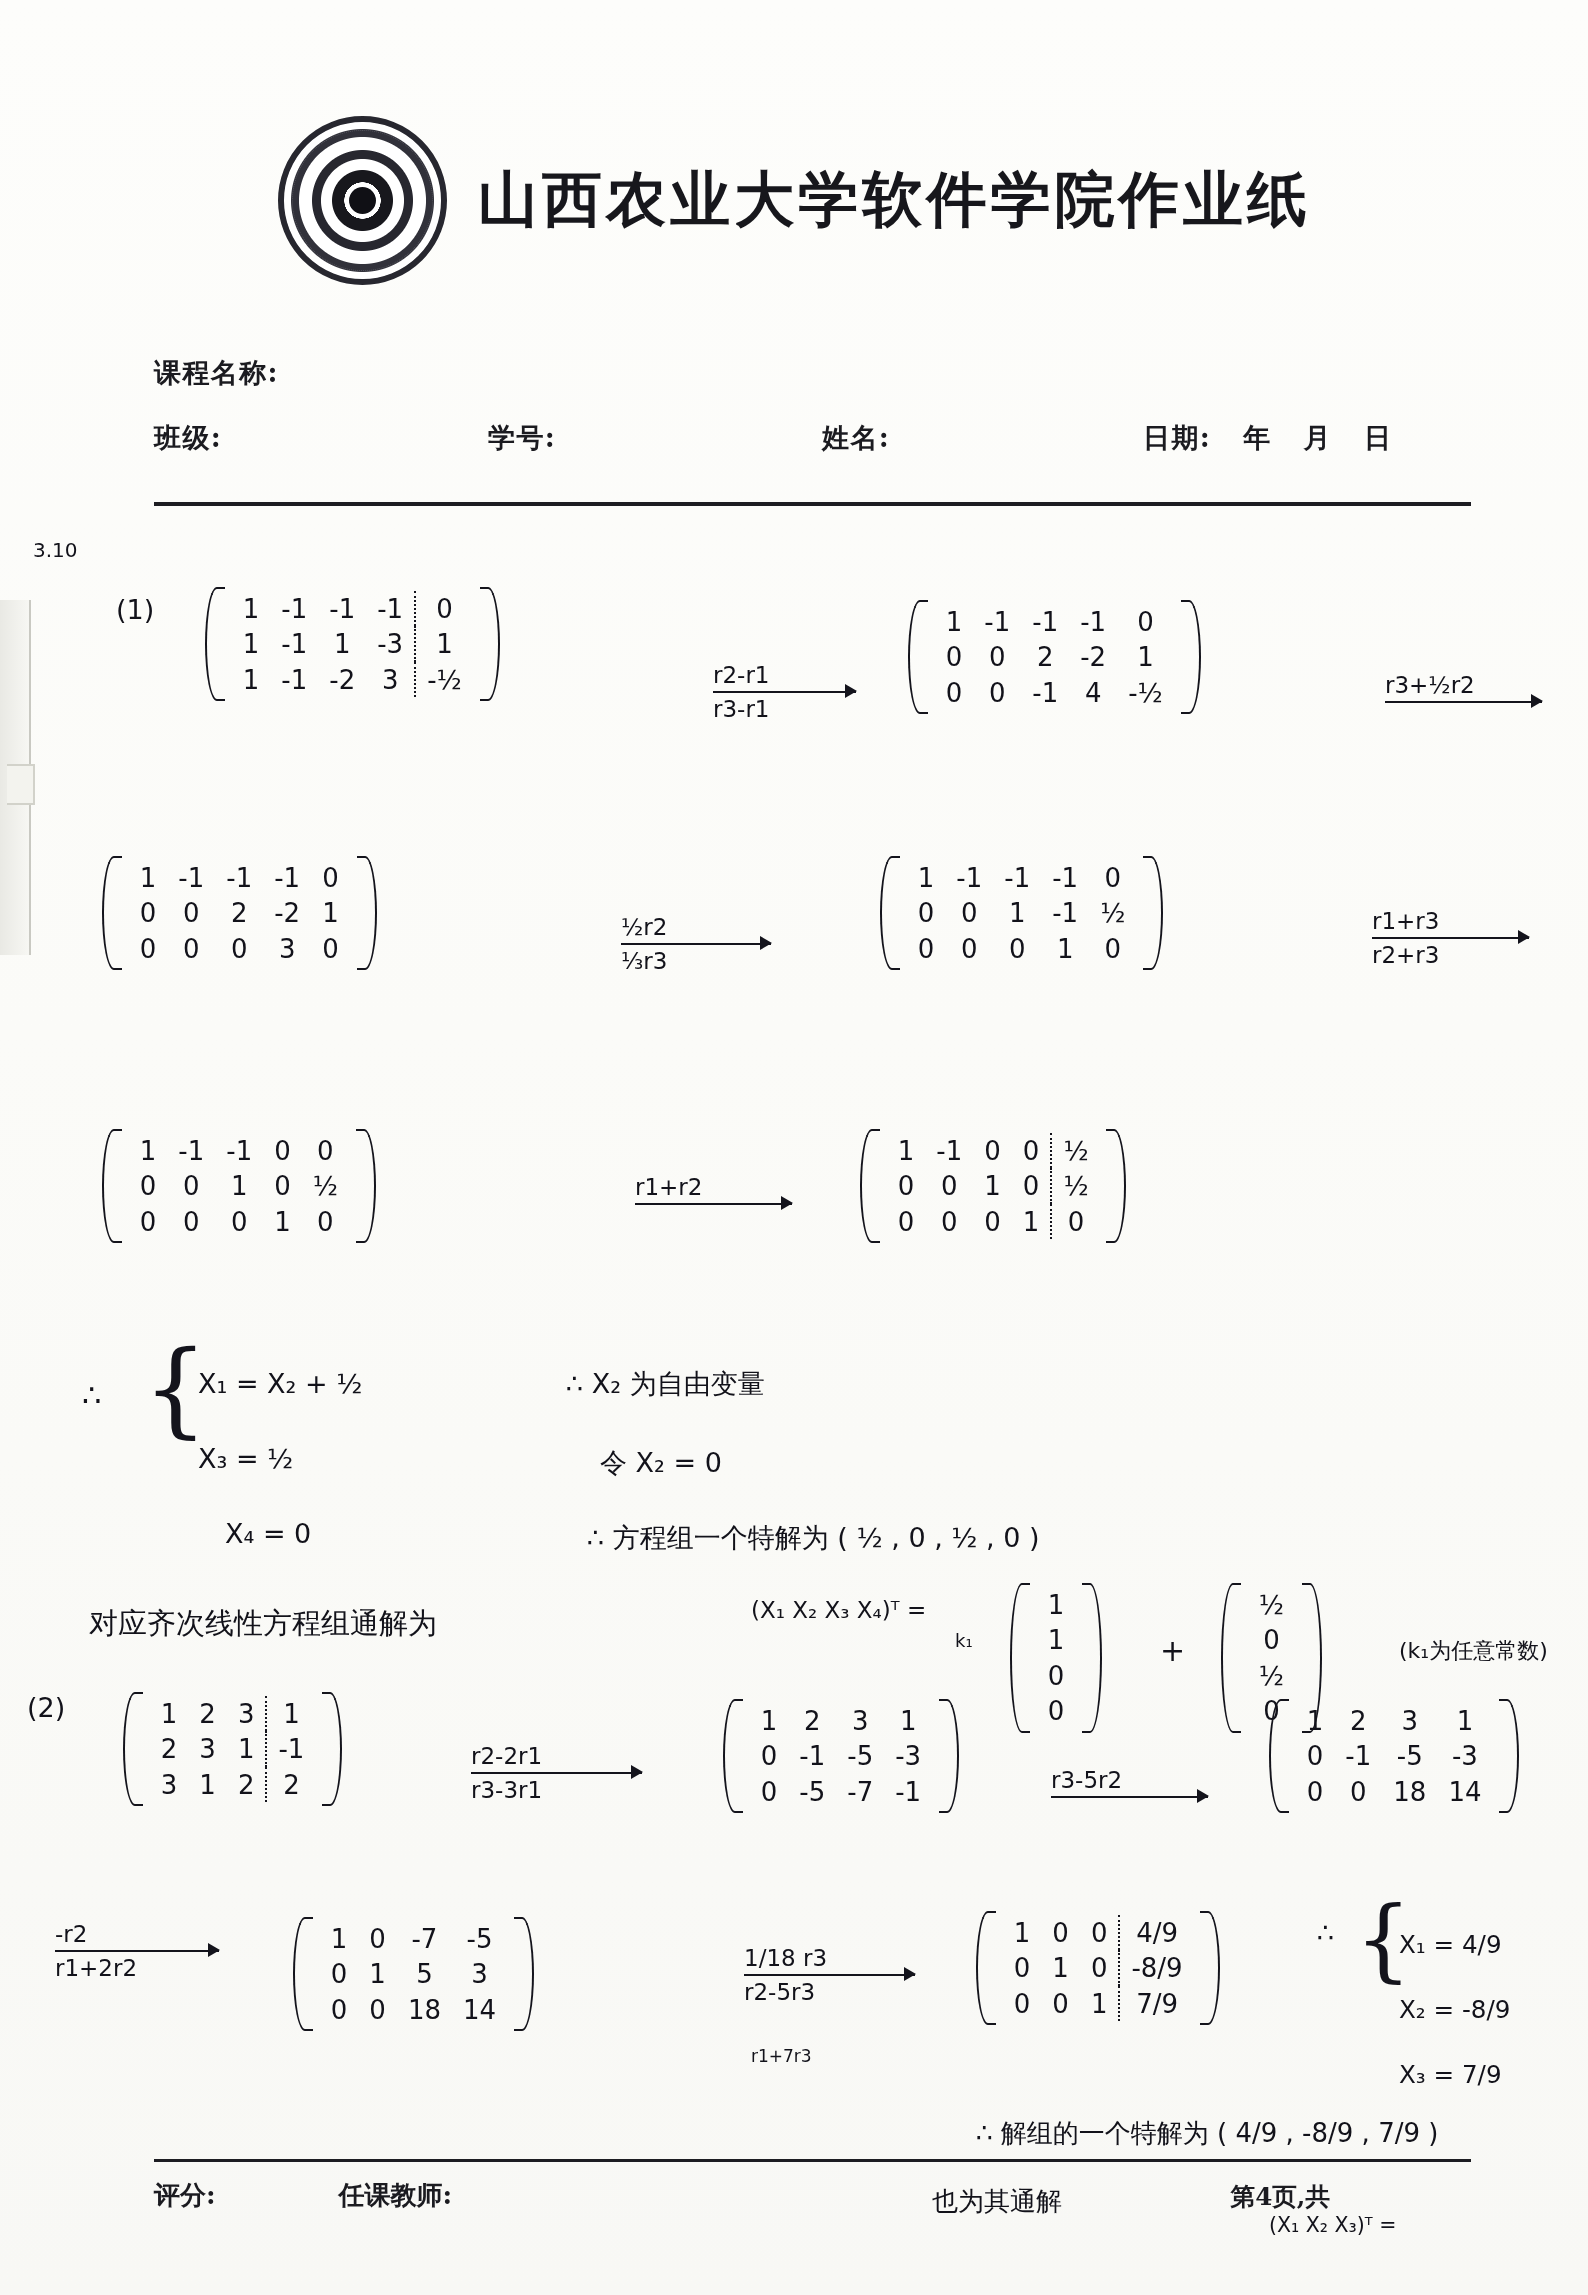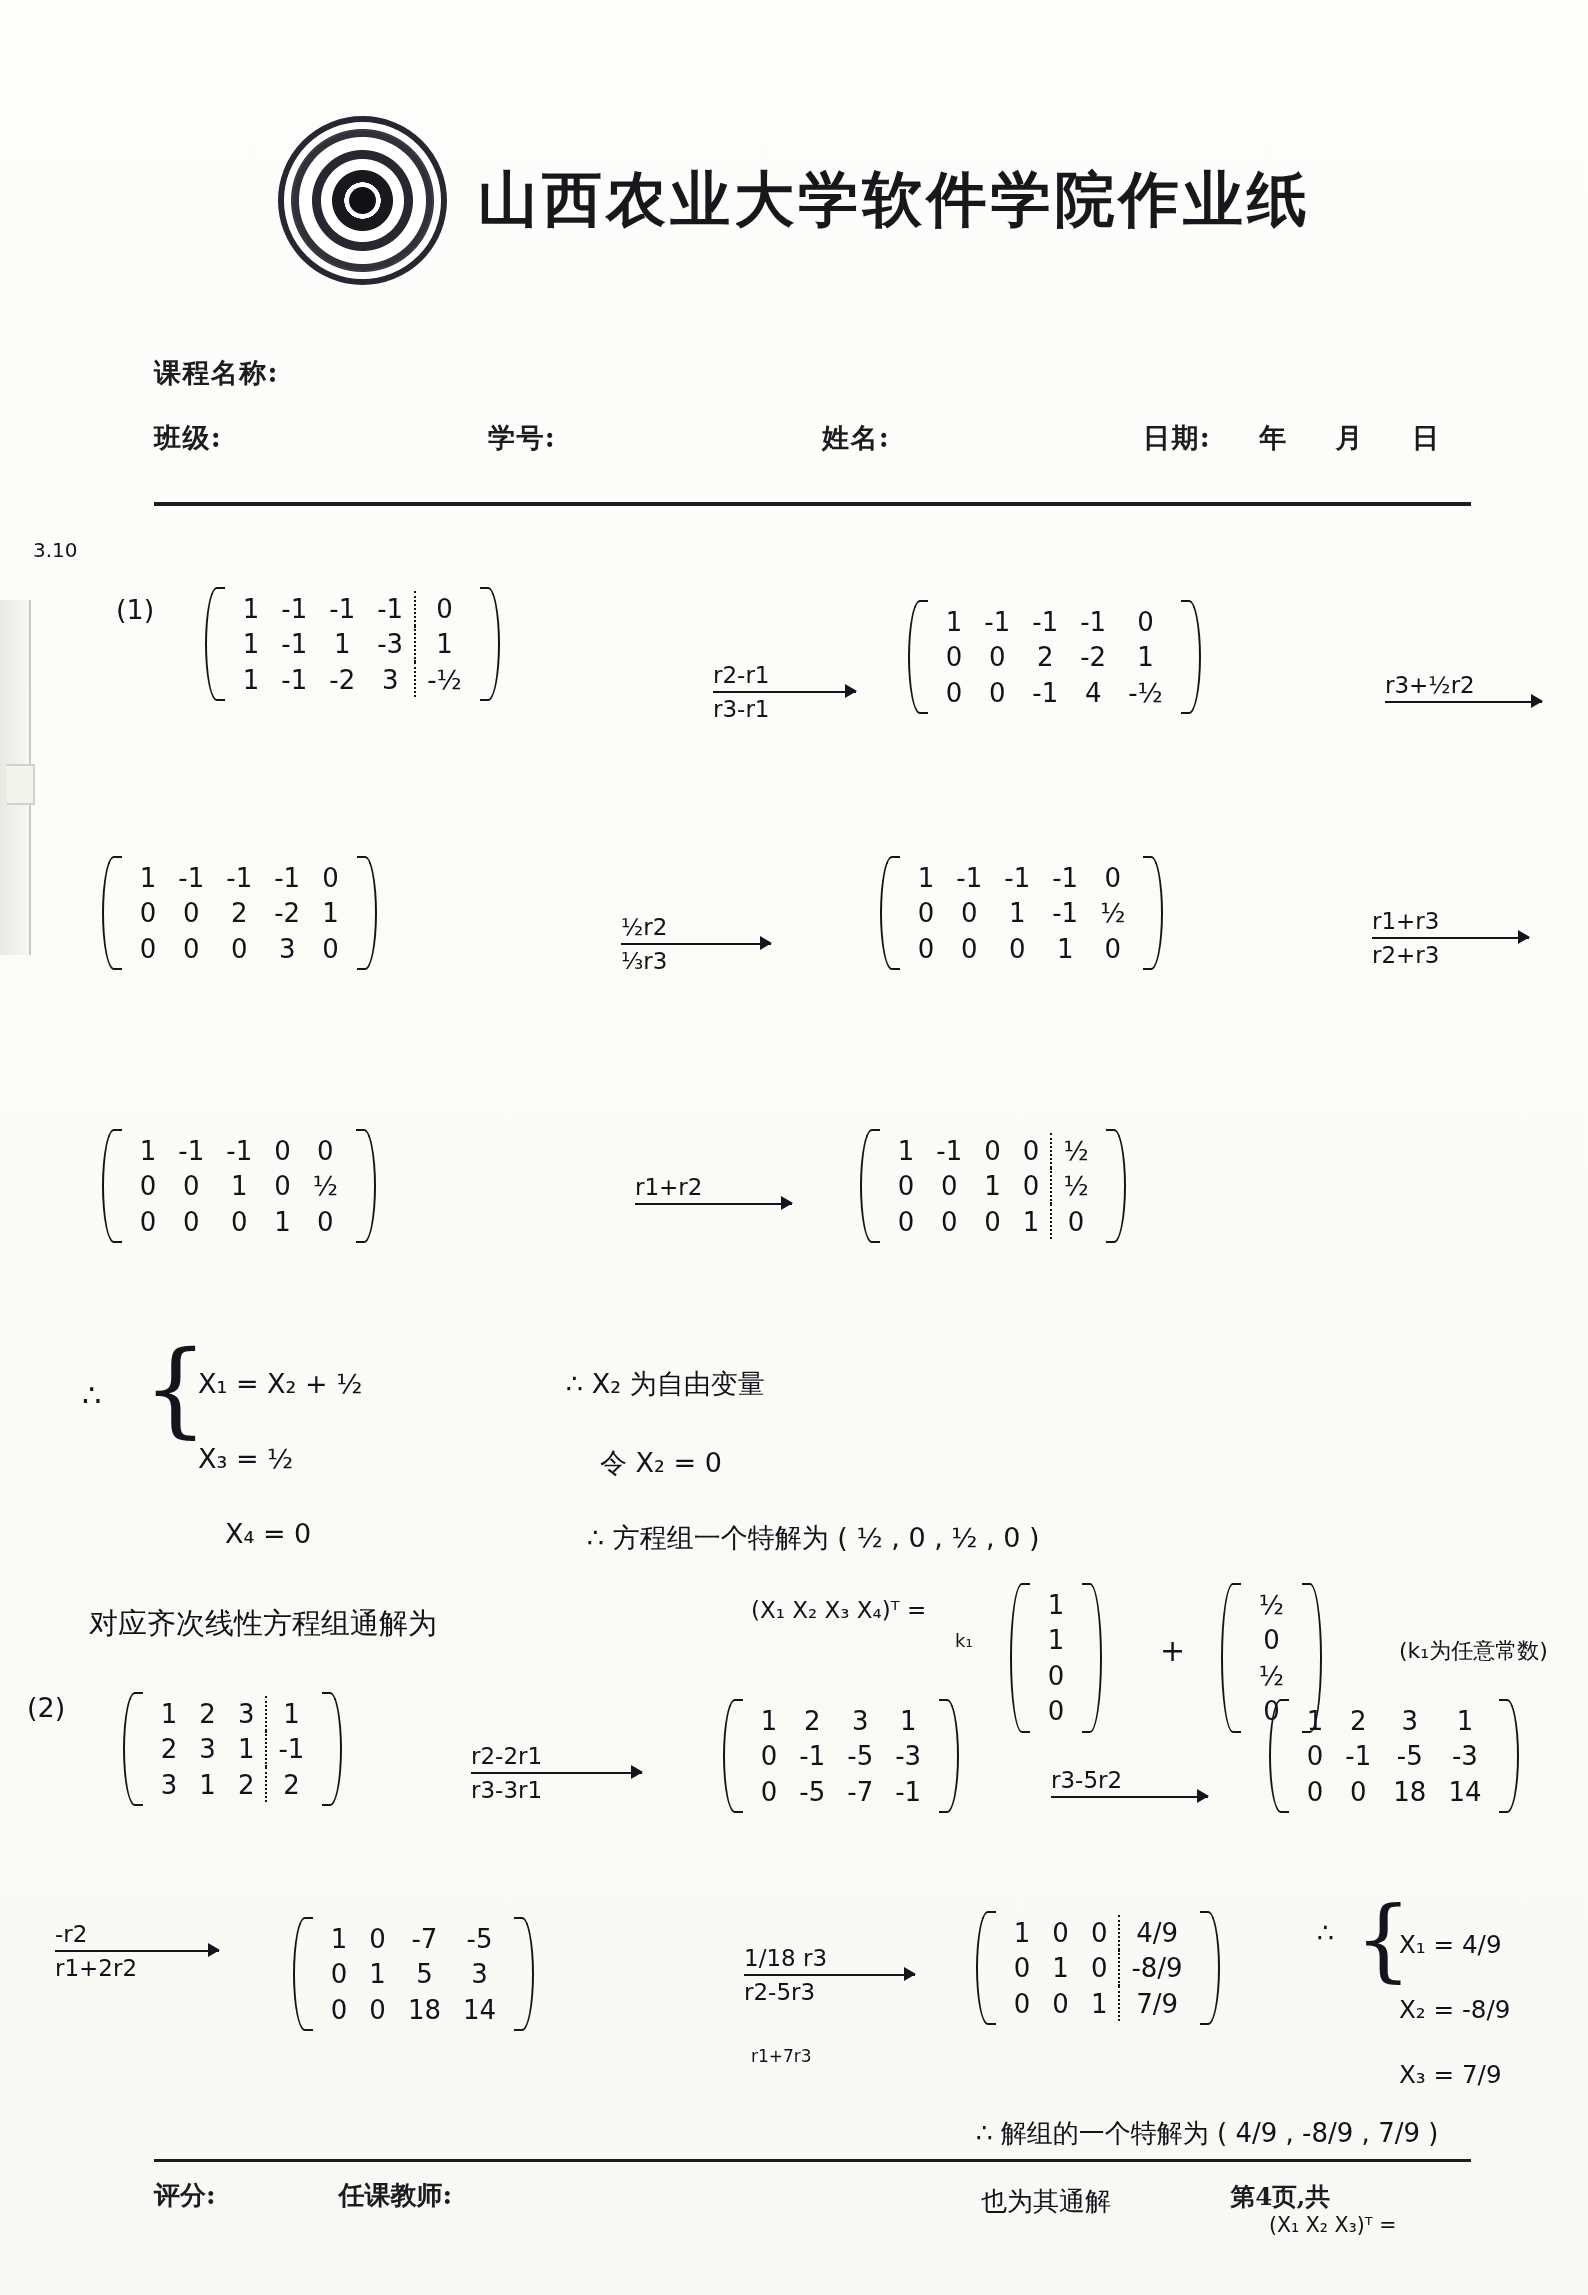--- a/index.html
+++ b/index.html
@@ -56,21 +56,21 @@
   .form-row{
     display:flex;align-items:flex-end;
     font-size:27px;font-weight:bold;
     margin-bottom:29px;
     letter-spacing:1.4px;
   }
   .f-course{width:100%;}
   .f-class{width:334px;}
   .f-sid{width:334px;}
   .f-name{width:321px;}
-  .f-date{display:flex;gap:48px;}
+  .f-date{display:flex;gap:32px;}
   .f-date .unit{font-weight:bold;}
   .rule{
     position:absolute;left:154px;top:502px;width:1317px;height:4.1px;
     background:#1d1d22;
   }
   
   .footer{
     position:absolute;left:154px;bottom:82px;width:1317px;
     font-family:"DejaVu Serif", serif;
     font-size:26px;font-weight:bold;color:#1b1b20;
@@ -621,21 +621,21 @@
     <span class="par right"></span>
   </div>
 
   <div class="hw" style="left:1317px;top:1917px;font-size:27px;">∴</div>
   <div class="brace" style="left:1355px;top:1904px;font-size:89px;">{</div>
   <div class="hw" style="left:1399px;top:1931px;font-size:24.6px;">X₁ = 4/9</div>
   <div class="hw" style="left:1399px;top:1996px;font-size:24.6px;">X₂ = -8/9</div>
   <div class="hw" style="left:1399px;top:2061px;font-size:24.6px;">X₃ = 7/9</div>
 
   <div class="hw" style="left:976px;top:2119px;font-size:26px;">∴ 解组的一个特解为 ( 4/9 , -8/9 , 7/9 )</div>
-  <div class="hw" style="left:981px;top:2187px;font-size:26px;">也为其通解</div>
+  <div class="hw" style="left:932px;top:2187px;font-size:26px;">也为其通解</div>
 
   <div class="hw" style="left:1269px;top:2214px;font-size:20.5px;">(X₁ X₂ X₃)ᵀ =</div>
 
   <div class="footer-rule"></div>
   <div class="footer">
     <span>评分:</span>
     <span>任课教师:</span>
   </div>
   <div class="page-num">第4页,共</div>
 

